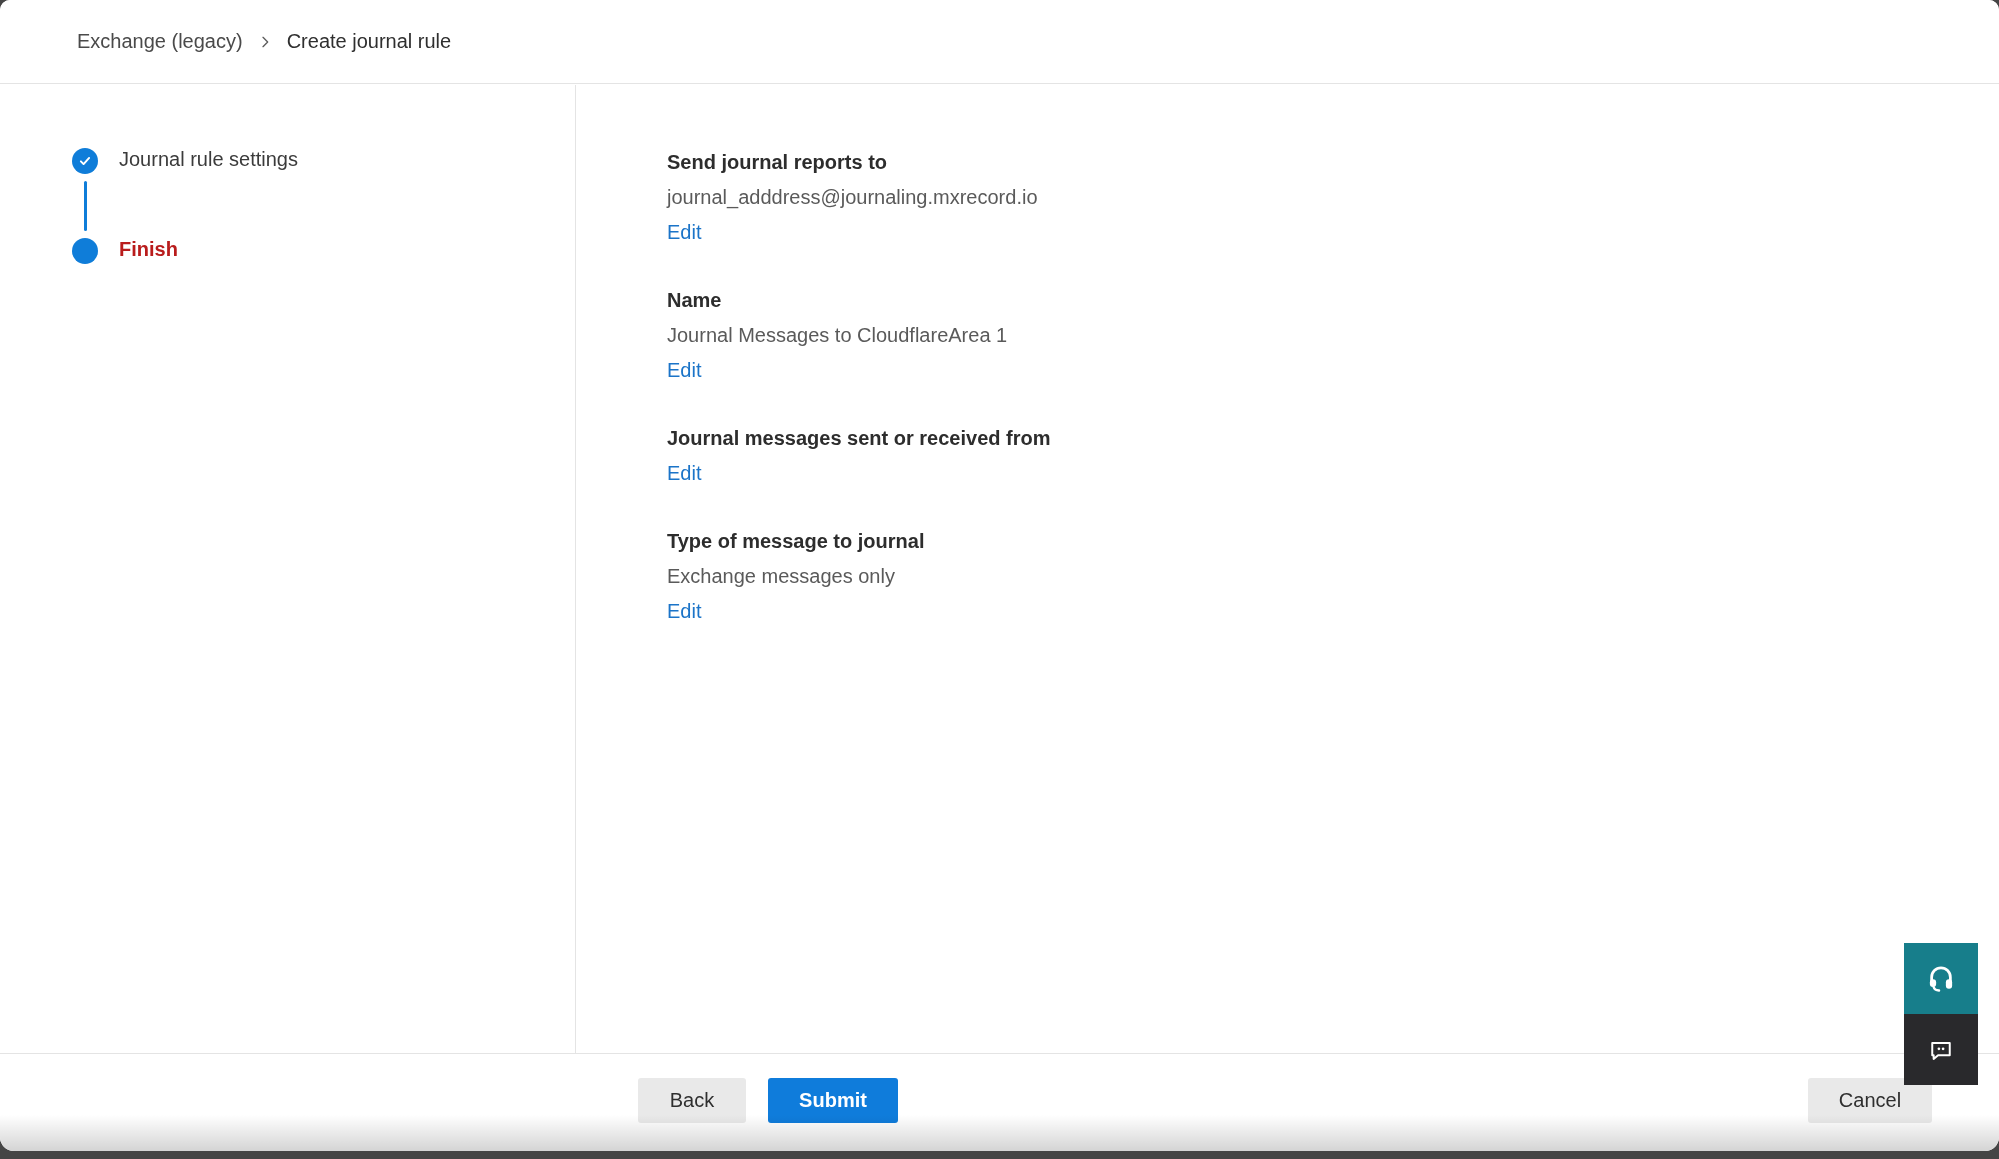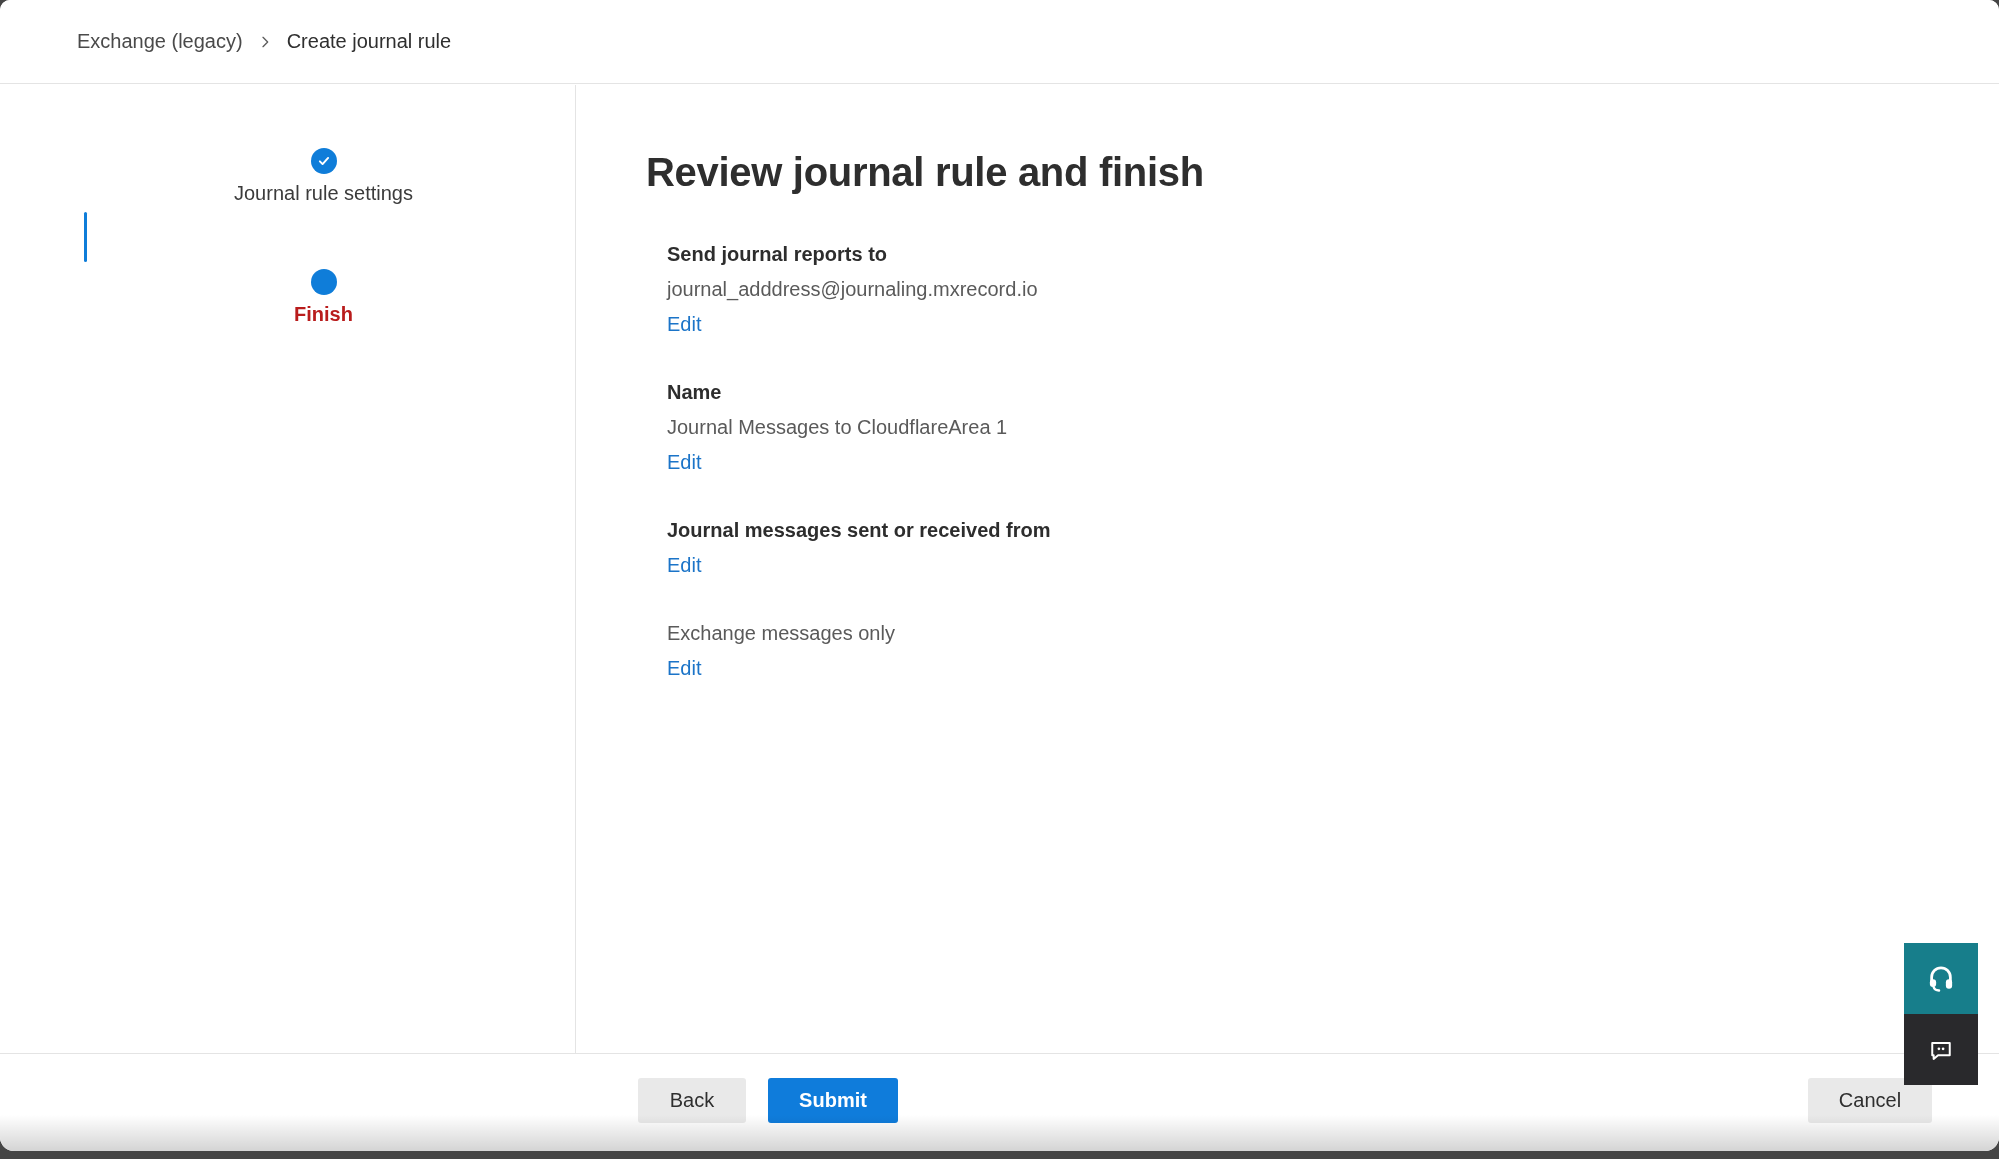--- a/index.html
+++ b/index.html
@@ -29,21 +29,21 @@
   .crumb { font-size: 20px; color: #4a4a4a; text-decoration: none; cursor: pointer; }
   .crumb.current { color: #2f2f2f; cursor: default; }
   .crumb-sep { display: inline-flex; margin: 0 14px; align-items: center; }
   
   .wizard {
     position: absolute; left: 0; top: 85px; width: 576px; bottom: 84px;
     border-right: 1px solid #e4e4e4;
     padding: 63px 0 0 72px;
     background: #fff;
   }
-  .step { display: flex; align-items: center; gap: 8px; flex-direction: column; }
+  .step { display: flex; align-items: flex-start; gap: 21px; }
   .step-icon {
     width: 26px; height: 26px; border-radius: 50%;
     background: #0f7dd9; flex: none;
     display: flex; align-items: center; justify-content: center;
   }
   .connector {
     width: 3px; height: 50px; background: #0f7dd9;
     margin: 7px 0 7px 11.5px; border-radius: 2px;
   }
   .step-label { font-size: 20px; color: #3b3b3b; }
@@ -120,41 +120,41 @@
       <span class="step-label">Journal rule settings</span>
     </div>
     <div class="connector"></div>
     <div class="step current">
       <span class="step-icon"></span>
       <span class="step-label">Finish</span>
     </div>
   </aside>
 
   <main class="content">
-    <h1 class="page-title">Review journal rule and finish</h1>
 
     <section class="review-section">
       <div class="rs-label">Send journal reports to</div>
       <div class="rs-value">journal_adddress@journaling.mxrecord.io</div>
       <a class="edit-link">Edit</a>
     </section>
 
     <section class="review-section">
       <div class="rs-label">Name</div>
       <div class="rs-value">Journal Messages to CloudflareArea 1</div>
       <a class="edit-link">Edit</a>
     </section>
 
     <section class="review-section">
       <div class="rs-label">Journal messages sent or received from</div>
       
       <a class="edit-link">Edit</a>
     </section>
 
     <section class="review-section">
+      <div class="rs-label">Type of message to journal</div>
       <div class="rs-value">Exchange messages only</div>
       <a class="edit-link">Edit</a>
     </section>
   </main>
 
   <footer class="footer">
     <button class="btn btn-secondary btn-back">Back</button>
     <button class="btn btn-submit">Submit</button>
     <button class="btn btn-secondary btn-cancel">Cancel</button>
   </footer>

